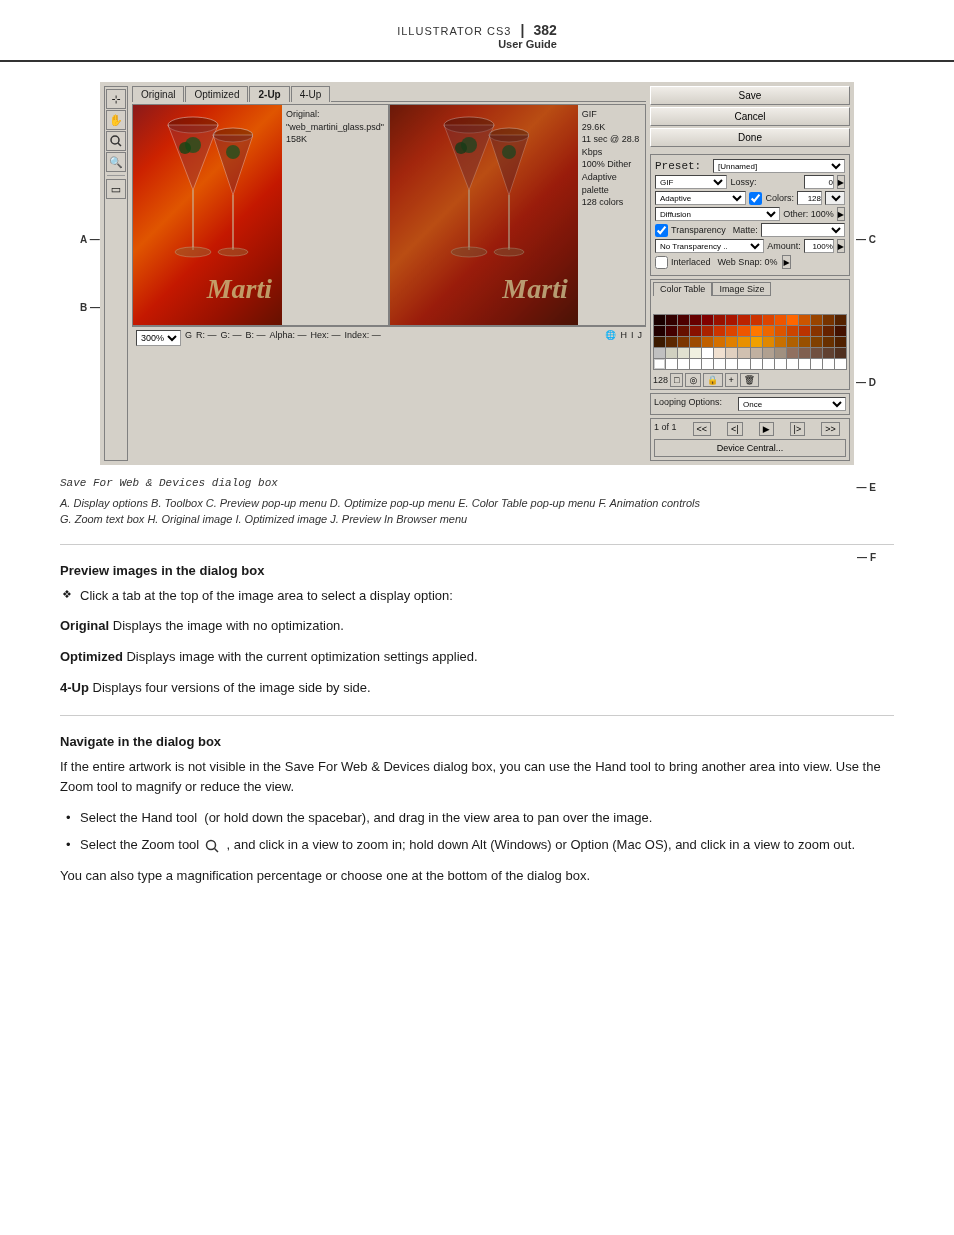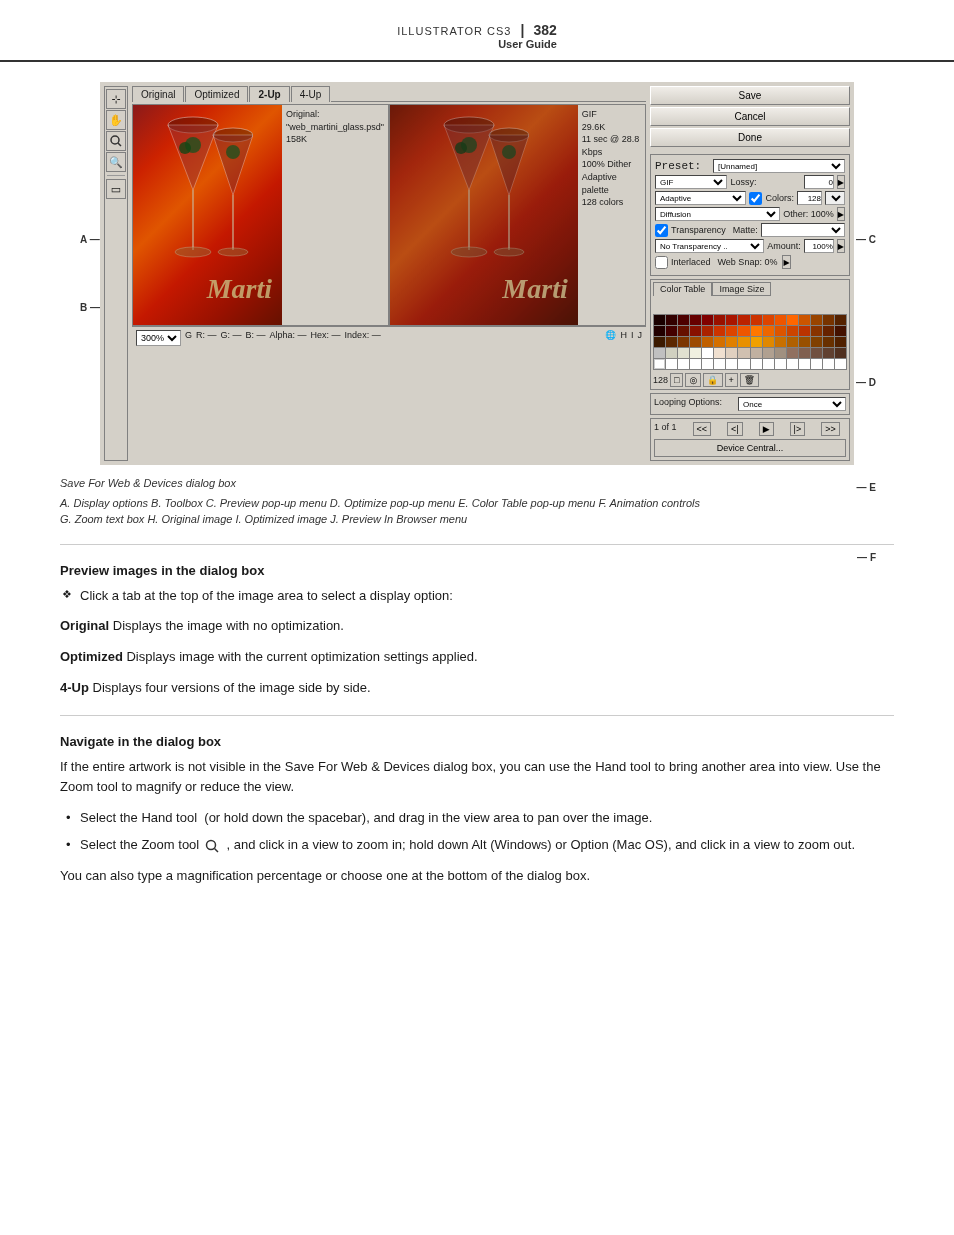--- a/index.html
+++ b/index.html
@@ -343,20 +343,21 @@
       font-size: 11px;
       font-family: Arial, sans-serif;
       color: #333;
       margin-bottom: 6px;
       line-height: 1.5;
     }
 
     .caption-title {
       font-style: italic;
       margin-bottom: 3px;
+      font-family: Liberation Mono, monospace;
     }
 
     
     .section-heading {
       font-family: Arial, sans-serif;
       font-weight: bold;
       font-size: 13px;
       margin: 18px 0 8px 0;
     }
 

